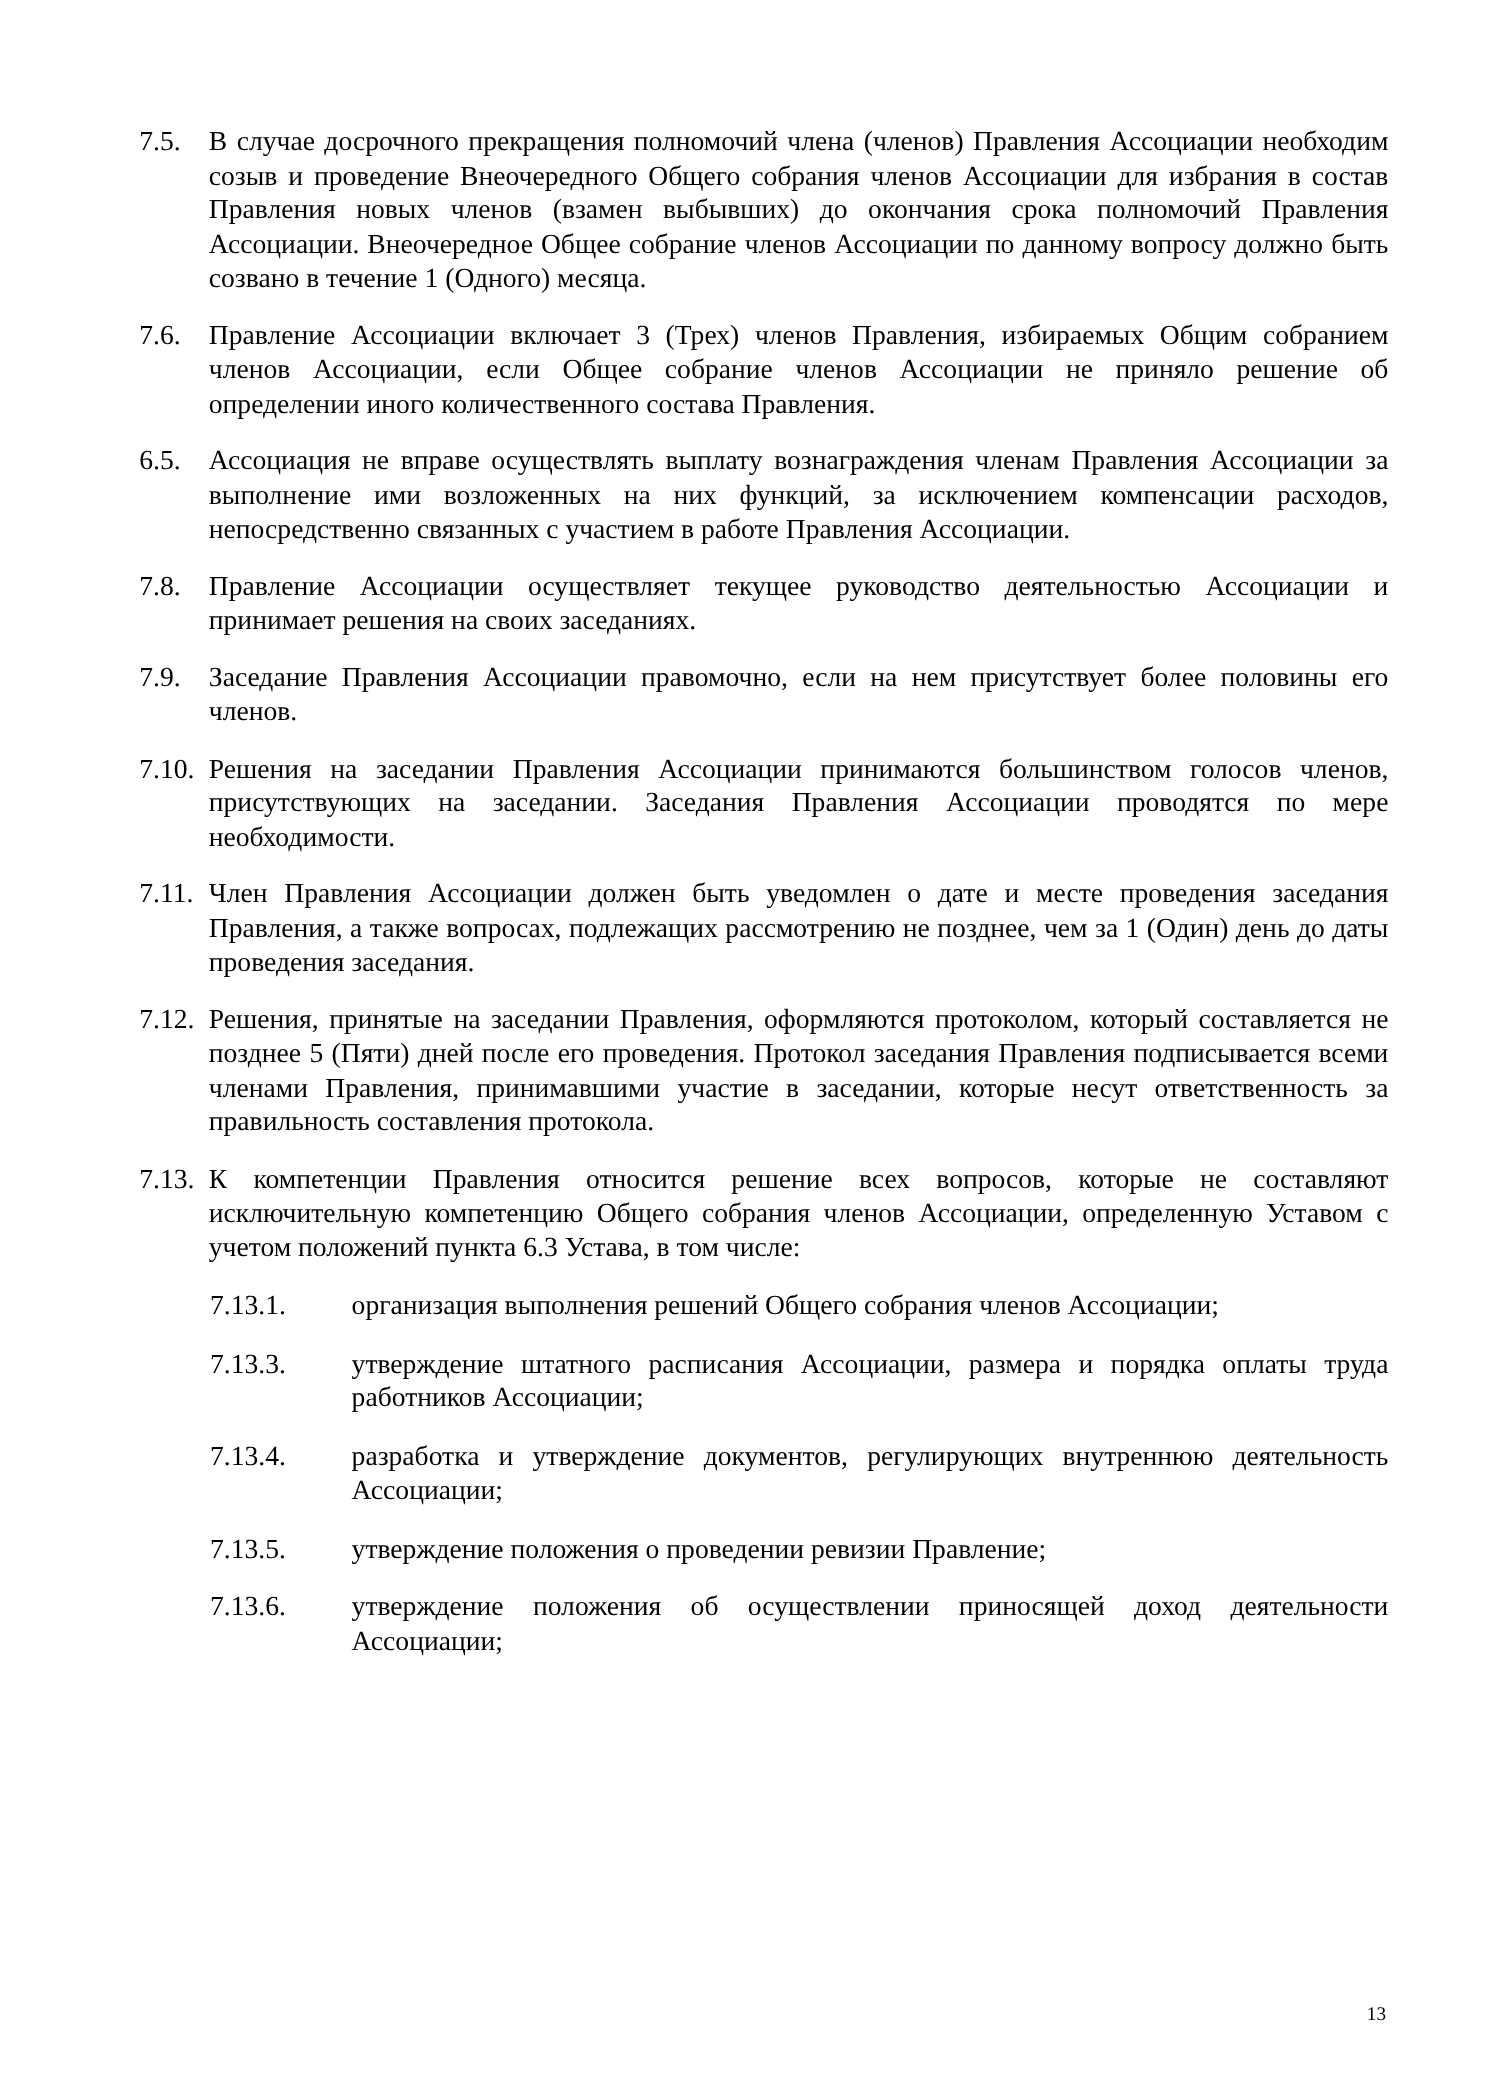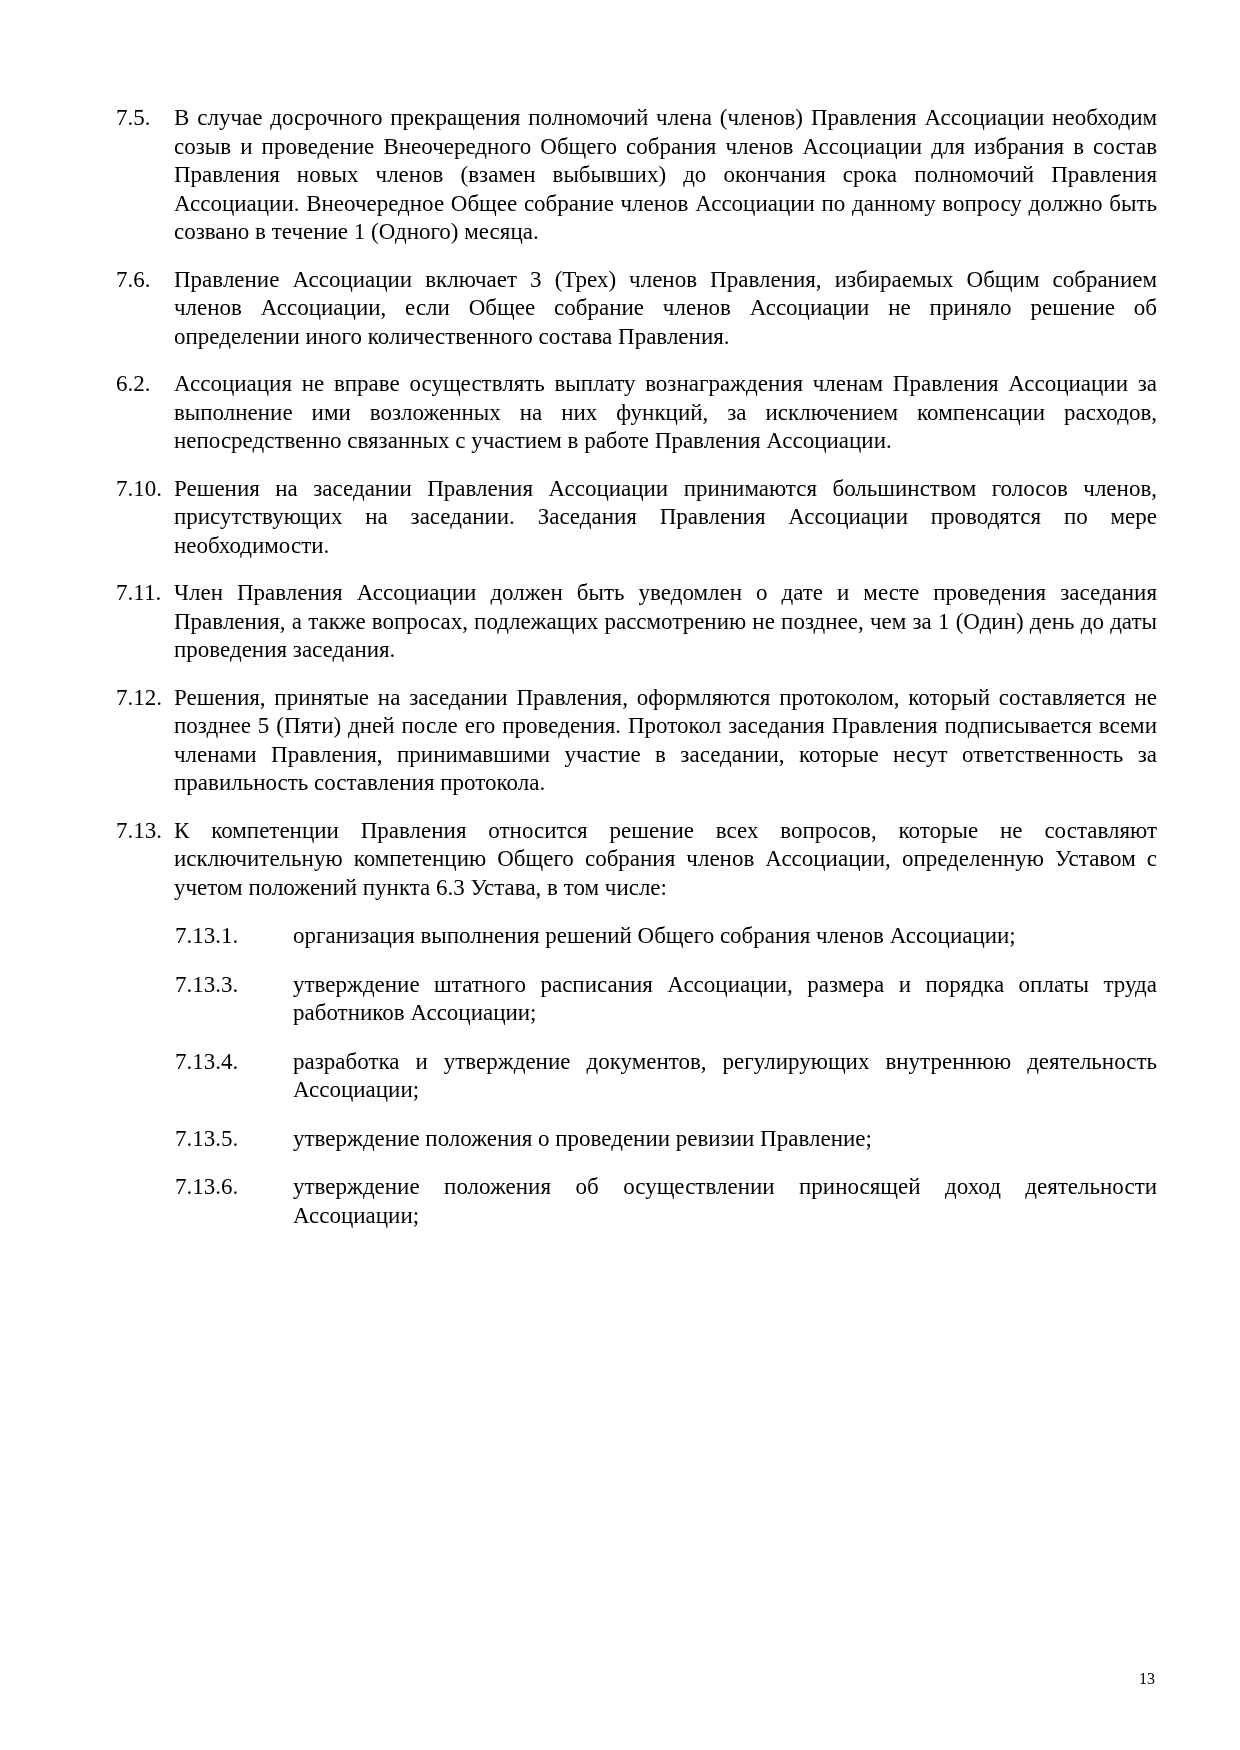--- a/index.html
+++ b/index.html
@@ -31,22 +31,30 @@
 
     <div class="clause">
       <span class="num">7.5.</span>
       <span class="txt">В случае досрочного прекращения полномочий члена (членов) Правления Ассоциации необходим созыв и проведение Внеочередного Общего собрания членов Ассоциации для избрания в состав Правления новых членов (взамен выбывших) до окончания срока полномочий Правления Ассоциации. Внеочередное Общее собрание членов Ассоциации по данному вопросу должно быть созвано в течение 1 (Одного) месяца.</span>
     </div>
     <div class="clause">
       <span class="num">7.6.</span>
       <span class="txt">Правление Ассоциации включает 3 (Трех) членов Правления, избираемых Общим собранием членов Ассоциации, если Общее собрание членов Ассоциации не приняло решение об определении иного количественного состава Правления.</span>
     </div>
     <div class="clause">
-      <span class="num">6.2.</span>
+      <span class="num">6.5.</span>
       <span class="txt">Ассоциация не вправе осуществлять выплату вознаграждения членам Правления Ассоциации за выполнение ими возложенных на них функций, за исключением компенсации расходов, непосредственно связанных с участием в работе Правления Ассоциации.</span>
+    </div>
+    <div class="clause">
+      <span class="num">7.8.</span>
+      <span class="txt">Правление Ассоциации осуществляет текущее руководство деятельностью Ассоциации и принимает решения на своих заседаниях.</span>
+    </div>
+    <div class="clause">
+      <span class="num">7.9.</span>
+      <span class="txt">Заседание Правления Ассоциации правомочно, если на нем присутствует более половины его членов.</span>
     </div>
     <div class="clause">
       <span class="num">7.10.</span>
       <span class="txt">Решения на заседании Правления Ассоциации принимаются большинством голосов членов, присутствующих на заседании. Заседания Правления Ассоциации проводятся по мере необходимости.</span>
     </div>
     <div class="clause">
       <span class="num">7.11.</span>
       <span class="txt">Член Правления Ассоциации должен быть уведомлен о дате и месте проведения заседания Правления, а также вопросах, подлежащих рассмотрению не позднее, чем за 1 (Один) день до даты проведения заседания.</span>
     </div>
     <div class="clause">

